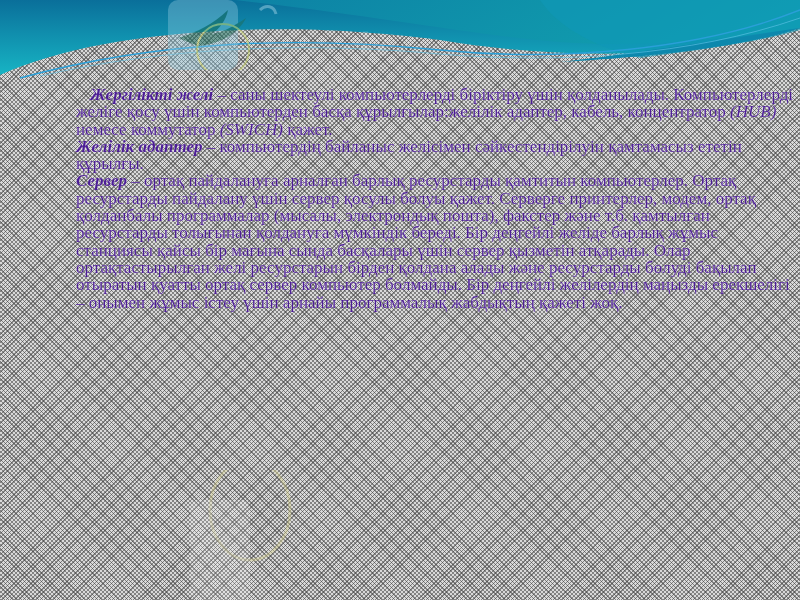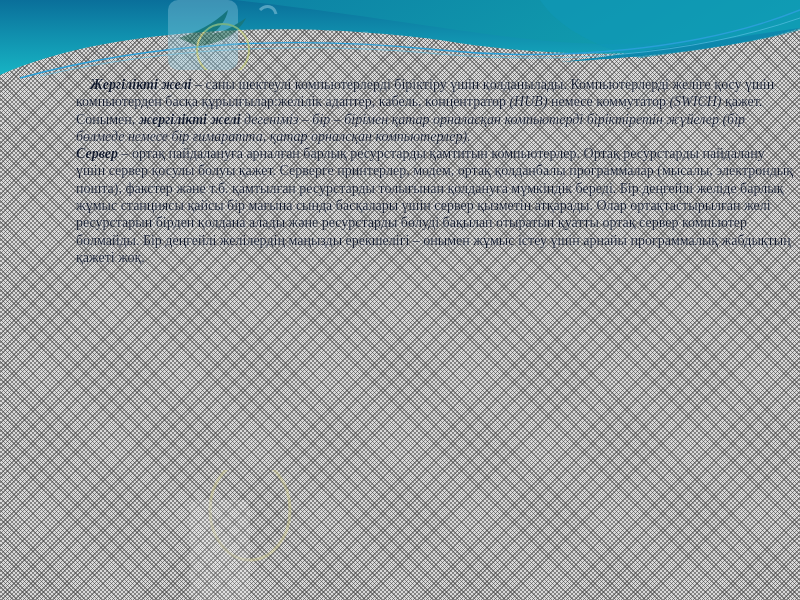--- a/index.html
+++ b/index.html
@@ -15,22 +15,22 @@
     .header-band { position: absolute; left: 0; top: 0; width: 800px; height: 130px; }
     .watermark-logo {
       position: absolute; left: 168px; top: 0; width: 110px; height: 70px;
       opacity: 0.55;
     }
     .watermark-bottom {
       position: absolute; left: 180px; top: 470px; width: 120px; height: 130px;
       opacity: 0.4;
     }
     .content {
-      position: absolute; left: 76px; top: 76px; width: 720px;
-      font-size: 14px; line-height: 17.3px; color: #0f172a;
+      position: absolute; left: 76px; top: 86px; width: 720px;
+      font-size: 17px; line-height: 17.3px; color: #4c1d95;
       text-shadow: 0 0 1px #ffffff;
     }
     .content p { margin: 0; }
     .indent { text-indent: 14px; }
     .bi { font-weight: bold; font-style: italic; }
     .it { font-style: italic; }
   </style>
 </head>
 <body>
 
@@ -69,21 +69,21 @@
 
   <svg class="watermark-bottom" viewBox="0 0 120 130">
     <ellipse cx="70" cy="40" rx="40" ry="50" fill="none" stroke="#d7d28a" stroke-width="3"></ellipse>
     <rect x="10" y="30" width="60" height="100" rx="8" fill="#ffffff" opacity="0.35"></rect>
   </svg>
 
   <div class="content">
 
     <p class="indent"><span class="bi">Жергілікті желі</span><span> – саны шектеулі компьютерлерді біріктіру үшін қолданылады. Компьютерлерді желіге қосу үшін компьютерден басқа құрылғылар:желілік адаптер, кабель, концентратор </span><span class="it">(HUB)</span><span> немесе коммутатор </span><span class="it">(SWICH)</span><span> қажет.</span></p>
 
+    <p><span class="bi">Желілік адаптер</span><span> – компьютердің байланыс желісімен сәйкестендірілуін қамтамасыз ететін құрылғы.</span></p>
 
 
-    <p><span>Сонымен, </span><span class="bi">жергілікті желі</span><span class="it"> дегеніміз – бір – бірімен қатар орналасқан компьютерді біріктіретін жүйелер (бір бөлмеде немесе бір ғимаратта, қатар орналсқан компьютерлер).</span></p>
 
 
     <p><span class="bi">Сервер</span><span> – ортақ пайдалануға арналған барлық ресурстарды қамтитын компьютерлер. Ортақ ресурстарды пайдалану үшін сервер қосулы болуы қажет. Серверге принтерлер, модем, ортақ қолданбалы программалар (мысалы, электрондық пошта), факстер және т.б. қамтылған ресурстарды толығынан қолдануға мүмкіндік береді. Бір деңгейлі желіде барлық жұмыс станциясы қайсы бір мағына сында басқалары үшін сервер қызметін атқарады. Олар ортақтастырылған желі ресурстарын бірден қолдана алады және ресурстарды бөлуді бақылап отыратын қуатты ортақ сервер компьютер болмайды. Бір деңгейлі желілердің маңызды ерекшелігі – онымен жұмыс істеу үшін арнайы программалық жабдықтың қажеті жоқ.</span></p>
 
   </div>
 </div>
 
 </body></html>

